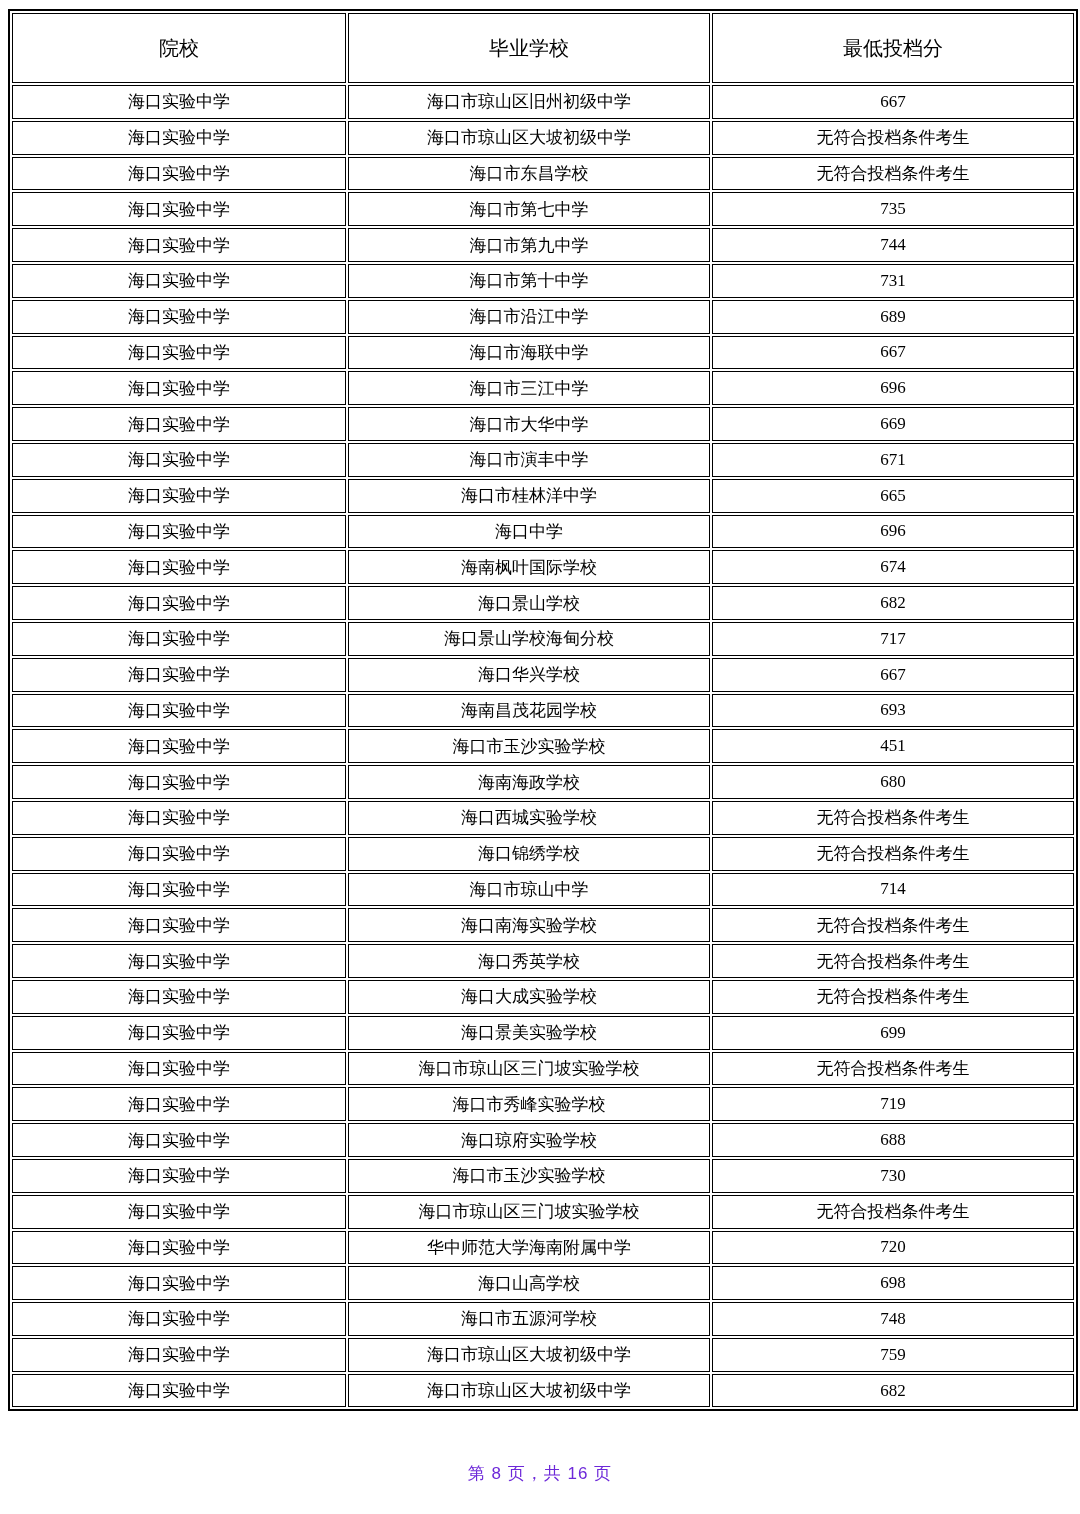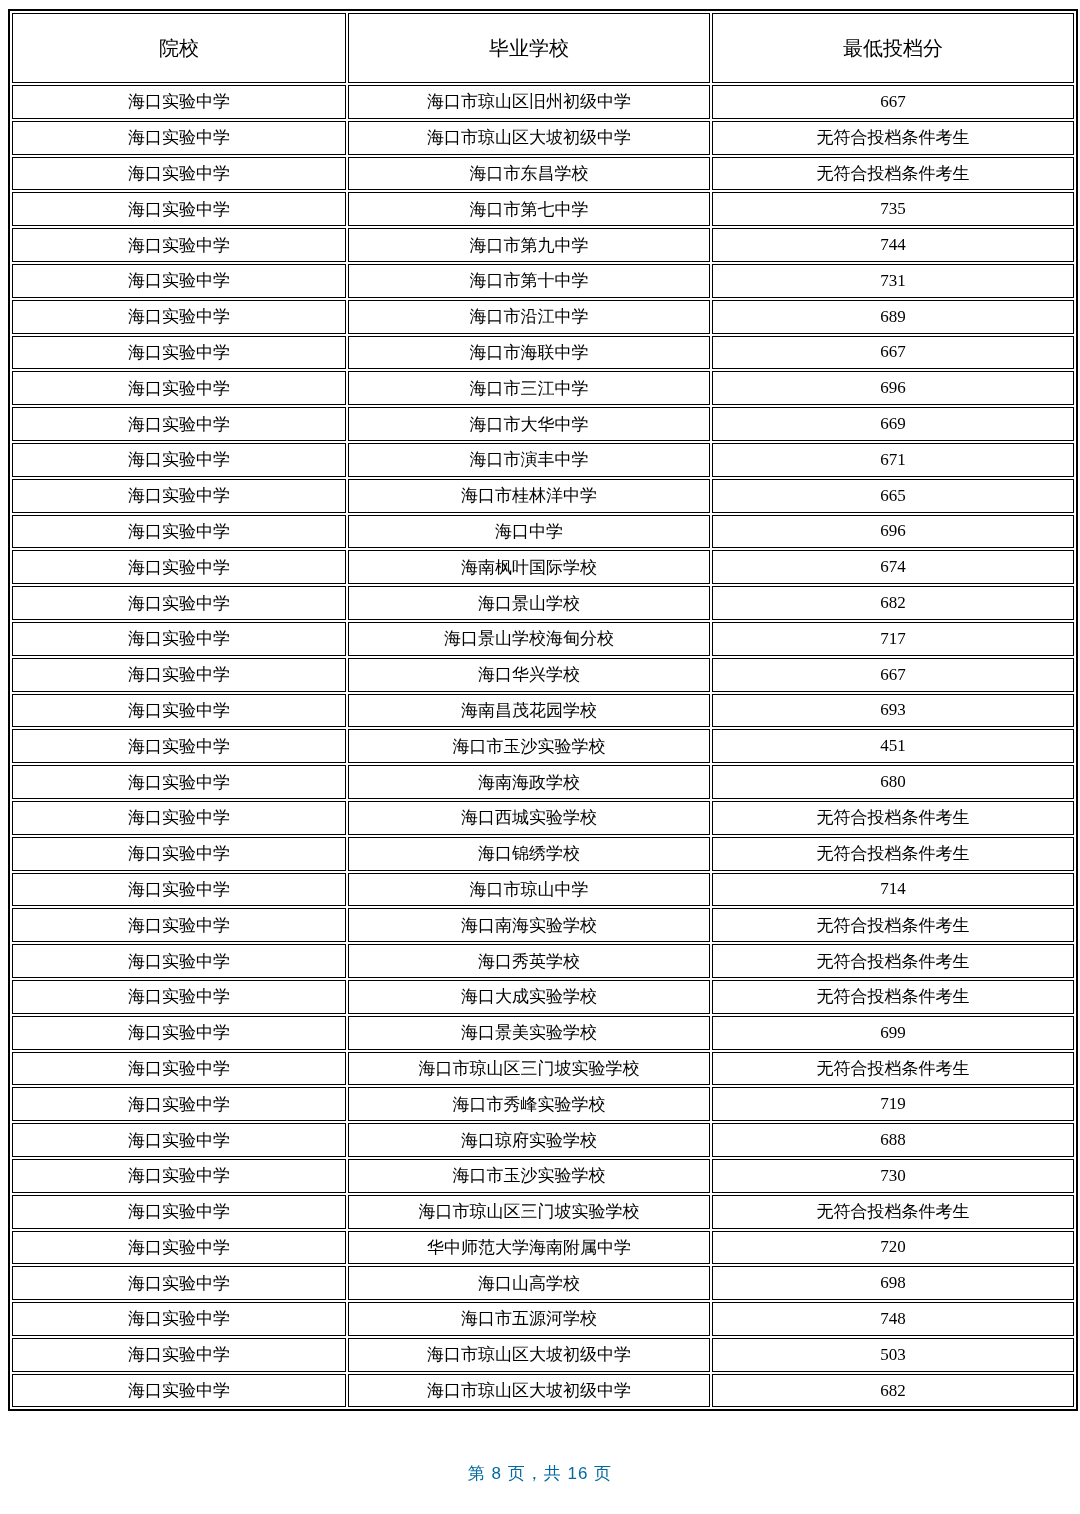--- a/index.html
+++ b/index.html
@@ -45,21 +45,21 @@
     white-space: nowrap;
   }
   .page-footer {
     position: absolute;
     top: 1462px;
     left: 0;
     width: 100%;
     text-align: center;
     font-family: "Liberation Sans", "DejaVu Sans", sans-serif;
     font-size: 17px;
-    color: #0369a1;
+    color: #6d28d9;
     letter-spacing: 1px;
   }
 </style>
 </head>
 <body>
 
 <table class="score-table">
   <colgroup>
     <col style="width: 334px;">
     <col style="width: 362px;">
@@ -279,21 +279,21 @@
 
   <tr>
     <td>海口实验中学</td>
     <td>海口市五源河学校</td>
     <td>748</td>
   </tr>
 
   <tr>
     <td>海口实验中学</td>
     <td>海口市琼山区大坡初级中学</td>
-    <td>503</td>
+    <td>759</td>
   </tr>
 
   <tr>
     <td>海口实验中学</td>
     <td>海口市琼山区大坡初级中学</td>
     <td>682</td>
   </tr>
 </tbody>
 </table>
 

